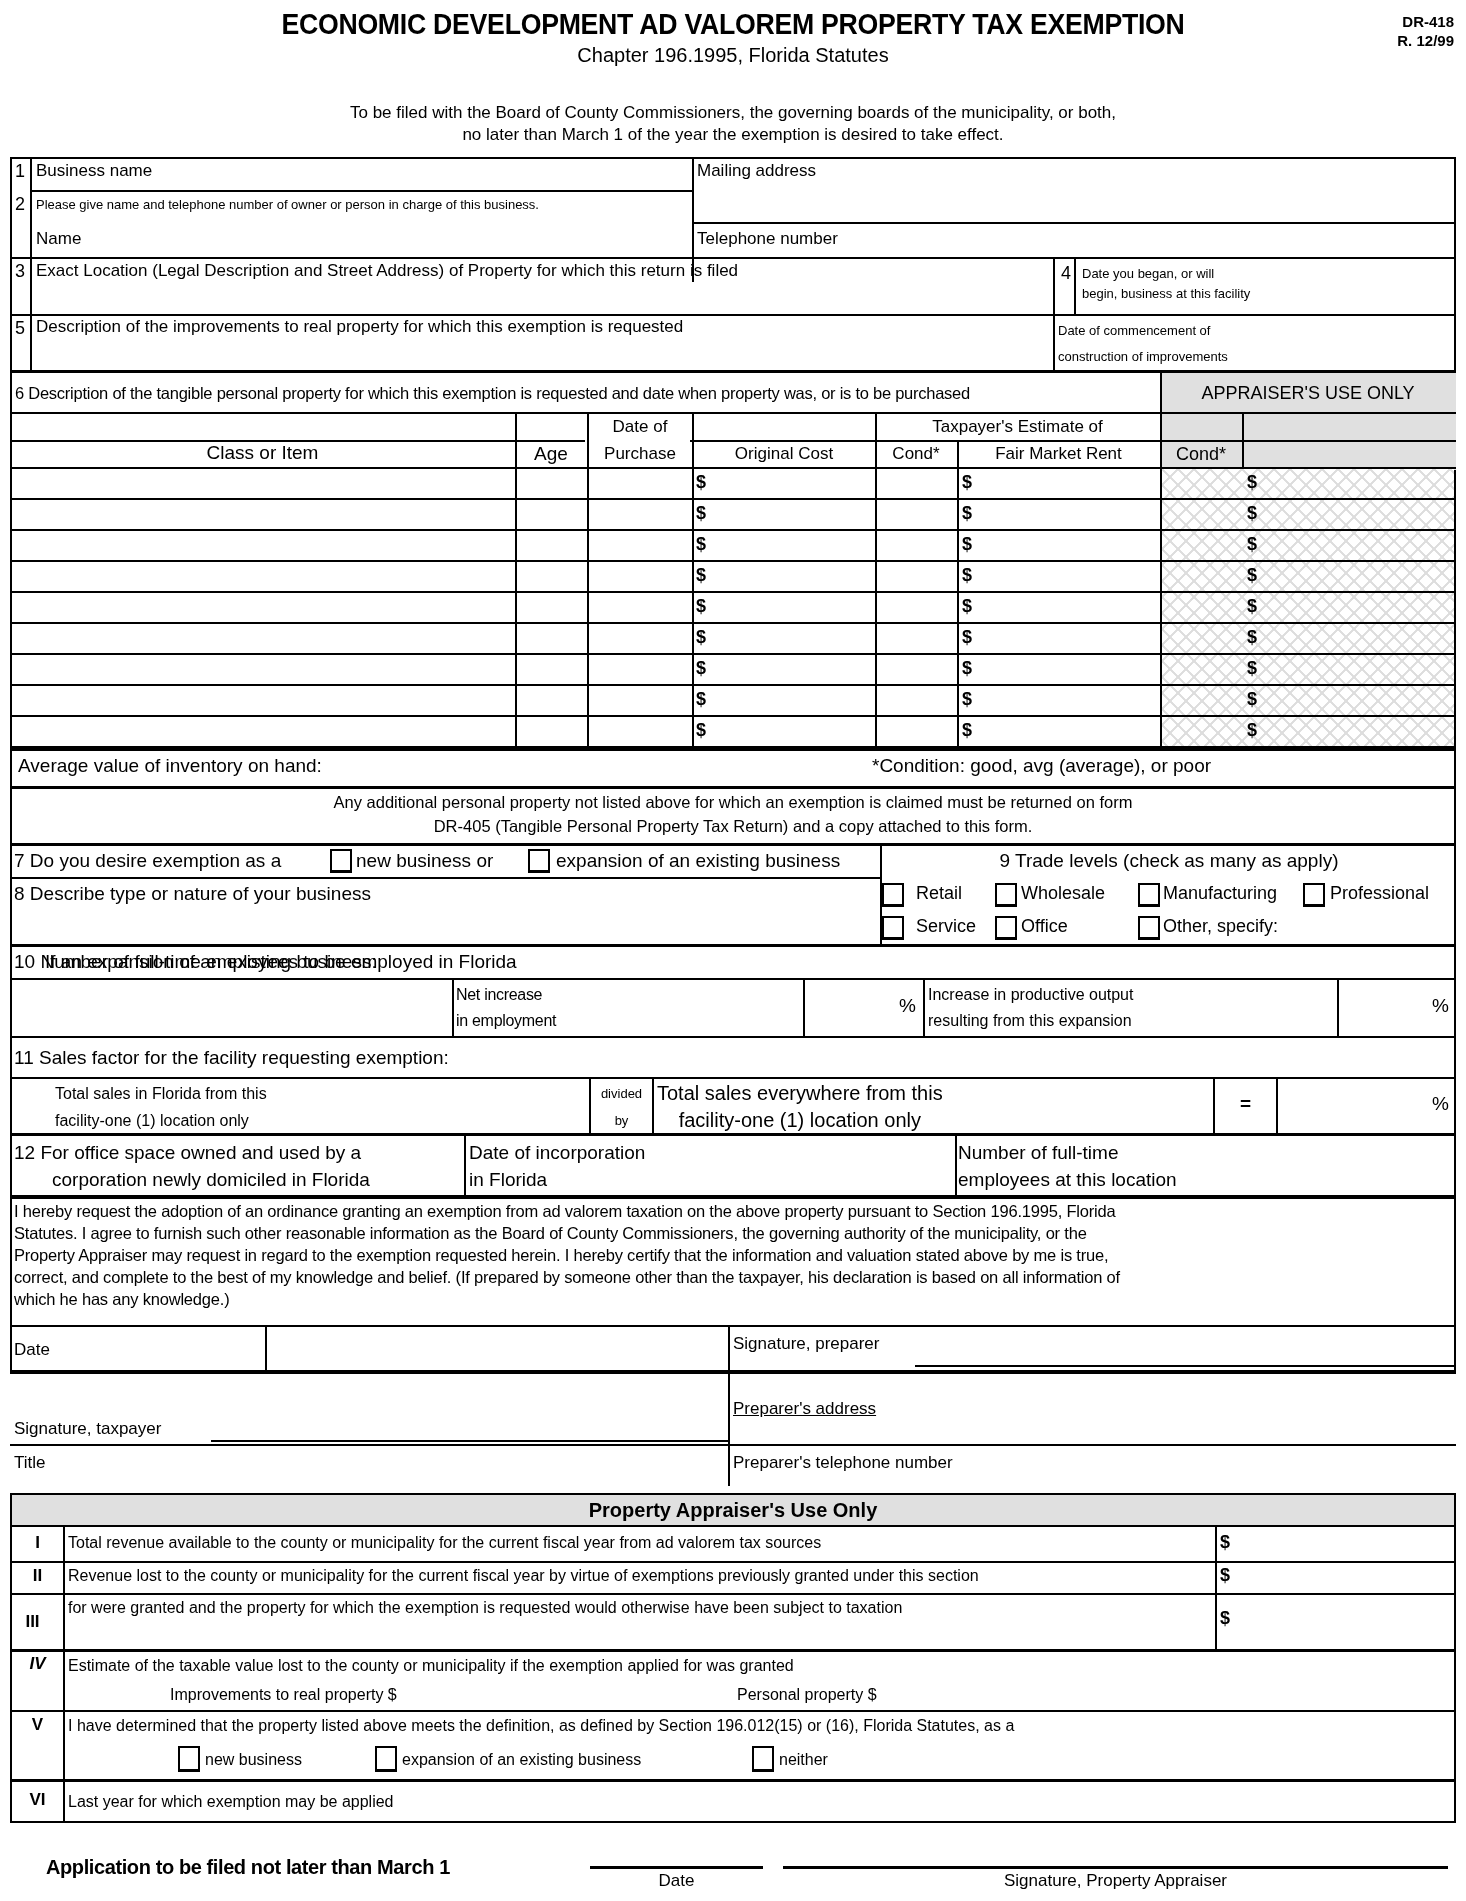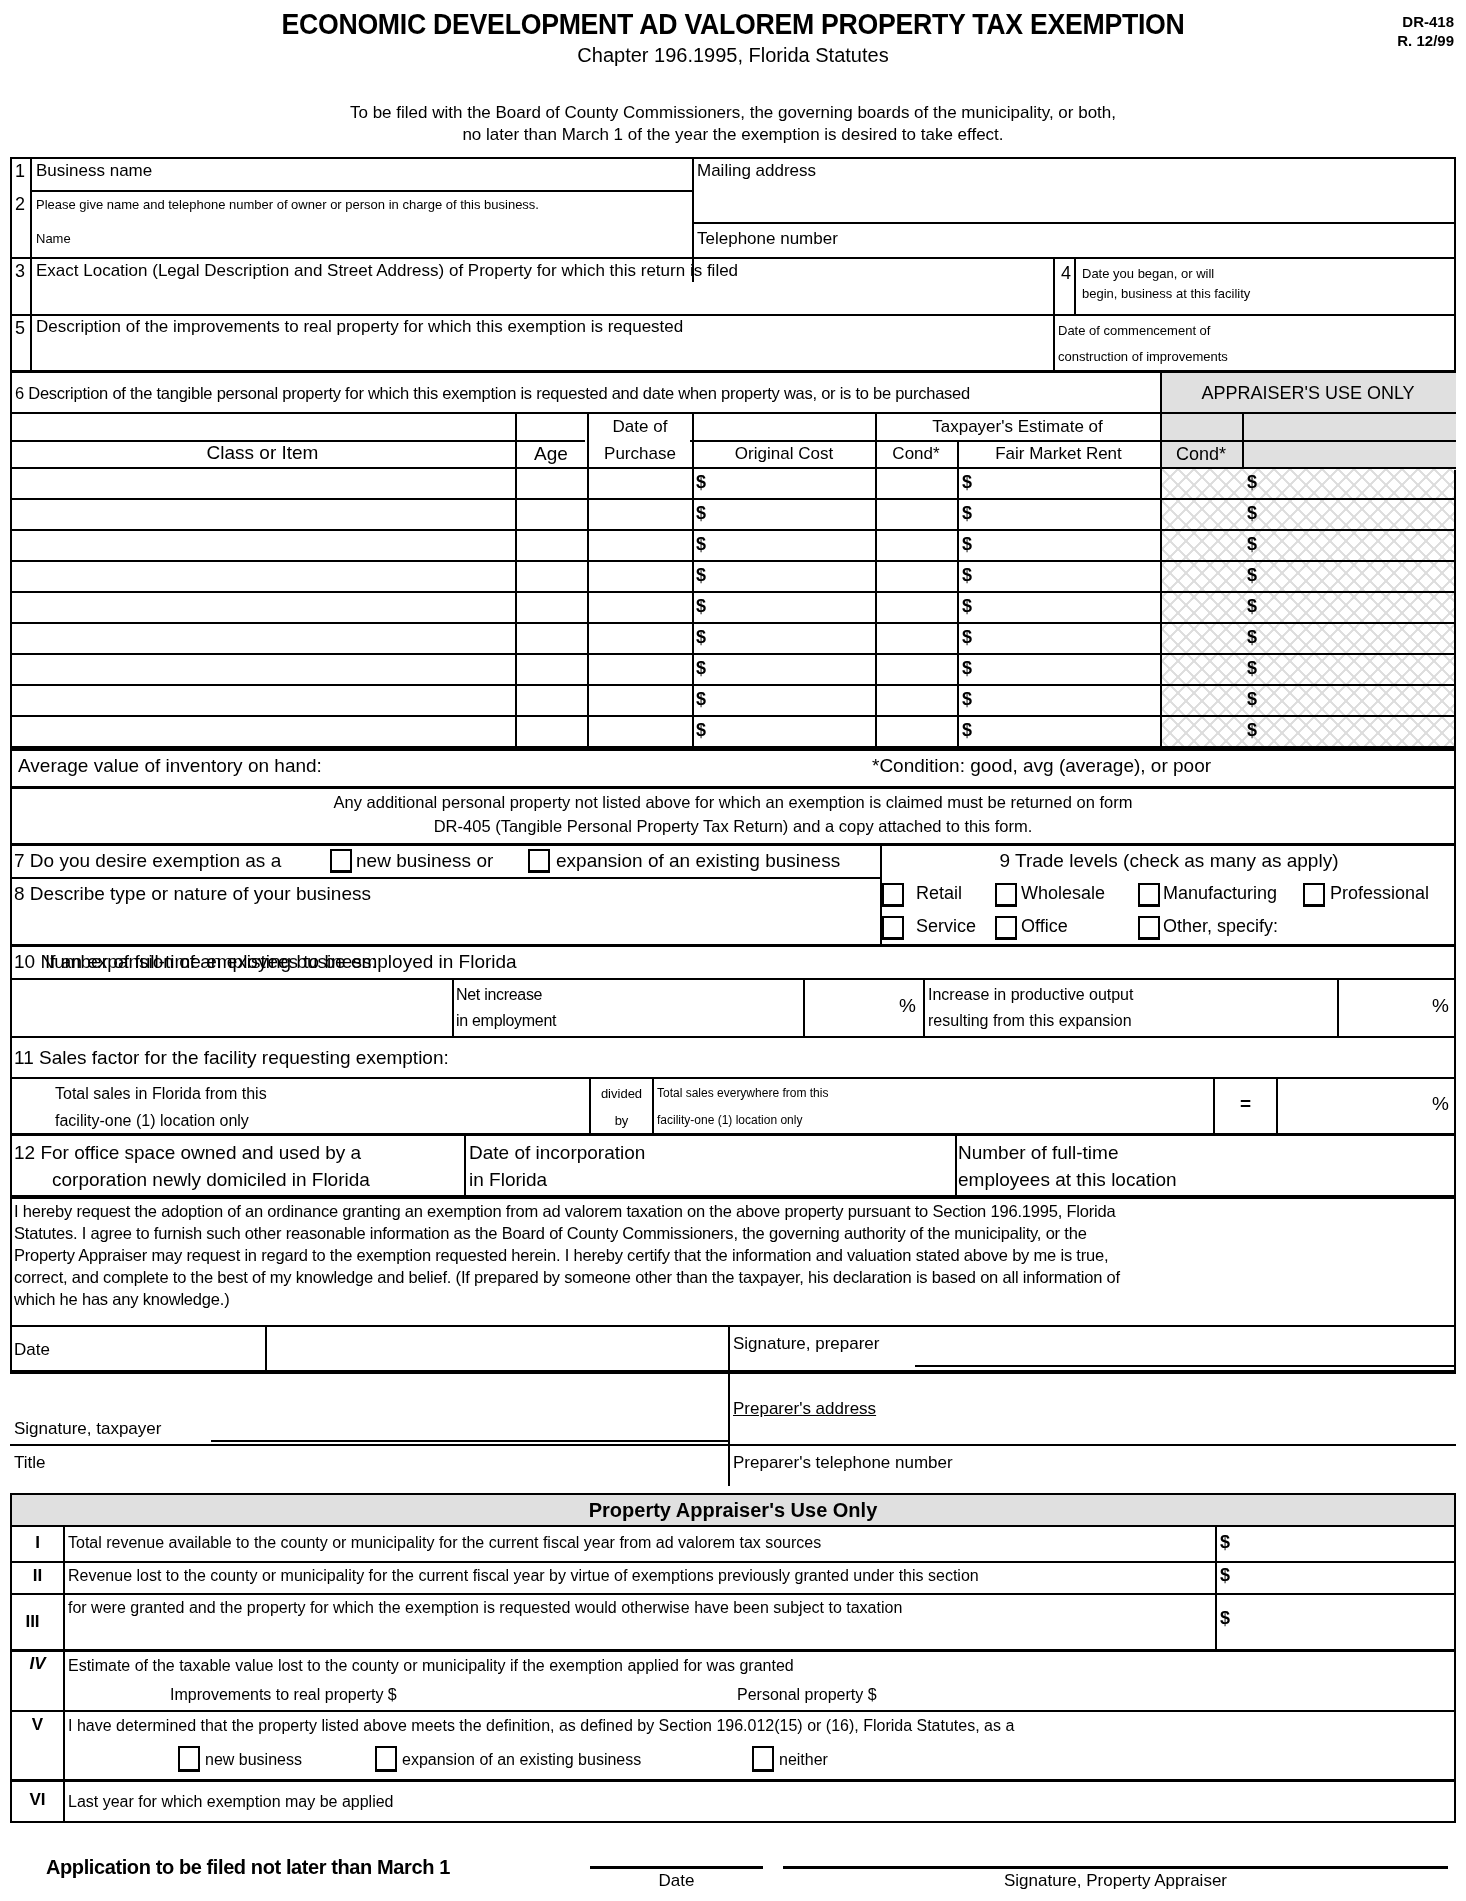--- a/index.html
+++ b/index.html
@@ -43,21 +43,21 @@
 <div class="ts" style="left:15px; top:160px; font-size:18px;">1</div>
 <div class="t" style="left:36px; top:160px; font-size:17px;">Business name</div>
 <input class="fld" style="left: 36px; top: 180px; width: 650px; height: 10px;">
 <div class="l" style="left:692px; top:157px; width:2px; height:125px;"></div>
 <div class="t" style="left:697px; top:160px; font-size:17px;">Mailing address</div>
 <input class="fld" style="left: 697px; top: 182px; width: 750px; height: 38px;">
 <div class="l" style="left:30px; top:190px; width:662px; height:2px;"></div>
 
 <div class="ts" style="left:15px; top:193px; font-size:18px;">2</div>
 <div class="ts" style="left:36px; top:194px; font-size:13px;">Please give name and telephone number of owner or person in charge of this business.</div>
-<div class="t" style="left:36px; top:228px; font-size:13px;">Name</div>
+<div class="t" style="left:36px; top:228px; font-size:17px;">Name</div>
 <input class="fld" style="left: 90px; top: 226px; width: 590px; height: 24px;">
 <div class="l" style="left:692px; top:222px; width:764px; height:2px;"></div>
 <div class="t" style="left:697px; top:228px; font-size:17px;">Telephone number</div>
 <input class="fld" style="left: 860px; top: 226px; width: 590px; height: 24px;">
 <div class="l" style="left:10px; top:257px; width:1446px; height:2px;"></div>
 
 <div class="ts" style="left:15px; top:260px; font-size:18px;">3</div>
 <div class="t" style="left:36px; top:260px; font-size:17px;">Exact Location (Legal Description and Street Address) of Property for which this return is filed</div>
 <input class="fld" style="left: 36px; top: 284px; width: 1000px; height: 30px;">
 <div class="l" style="left:1053px; top:257px; width:2px; height:115px;"></div>
@@ -285,21 +285,21 @@
   <div>Total sales in Florida from this</div>
   <div>facility-one (1) location only</div>
 </div>
 <input class="fld" style="left: 320px; top: 1090px; width: 260px; height: 24px;">
 <div class="l" style="left:589px; top:1077px; width:2px; height:56px;"></div>
 <div class="ts" style="left:591px; top:1080px; width:61px; text-align:center; font-size:13px; line-height:27px;">
   <div>divided</div>
   <div>by</div>
 </div>
 <div class="l" style="left:652px; top:1077px; width:2px; height:56px;"></div>
-<div class="ts" style="left:657px; top:1080px; font-size:12px; line-height:27px;">
+<div class="ts" style="left:657px; top:1080px; font-size:20px; line-height:27px;text-align:center;">
   <div>Total sales everywhere from this</div>
   <div>facility-one (1) location only</div>
 </div>
 <input class="fld" style="left: 960px; top: 1090px; width: 240px; height: 24px;">
 <div class="l" style="left:1213px; top:1077px; width:2px; height:56px;"></div>
 <div class="tc" style="left:1215px; top:1093px; width:61px; font-size:19px; font-weight:bold;">=</div>
 <div class="l" style="left:1276px; top:1077px; width:2px; height:56px;"></div>
 <input class="fld" style="left: 1282px; top: 1093px; width: 140px; height: 24px;">
 <div class="t" style="left:1432px; top:1093px; font-size:19px;">%</div>
 <div class="l" style="left:10px; top:1133px; width:1446px; height:3px;"></div>

